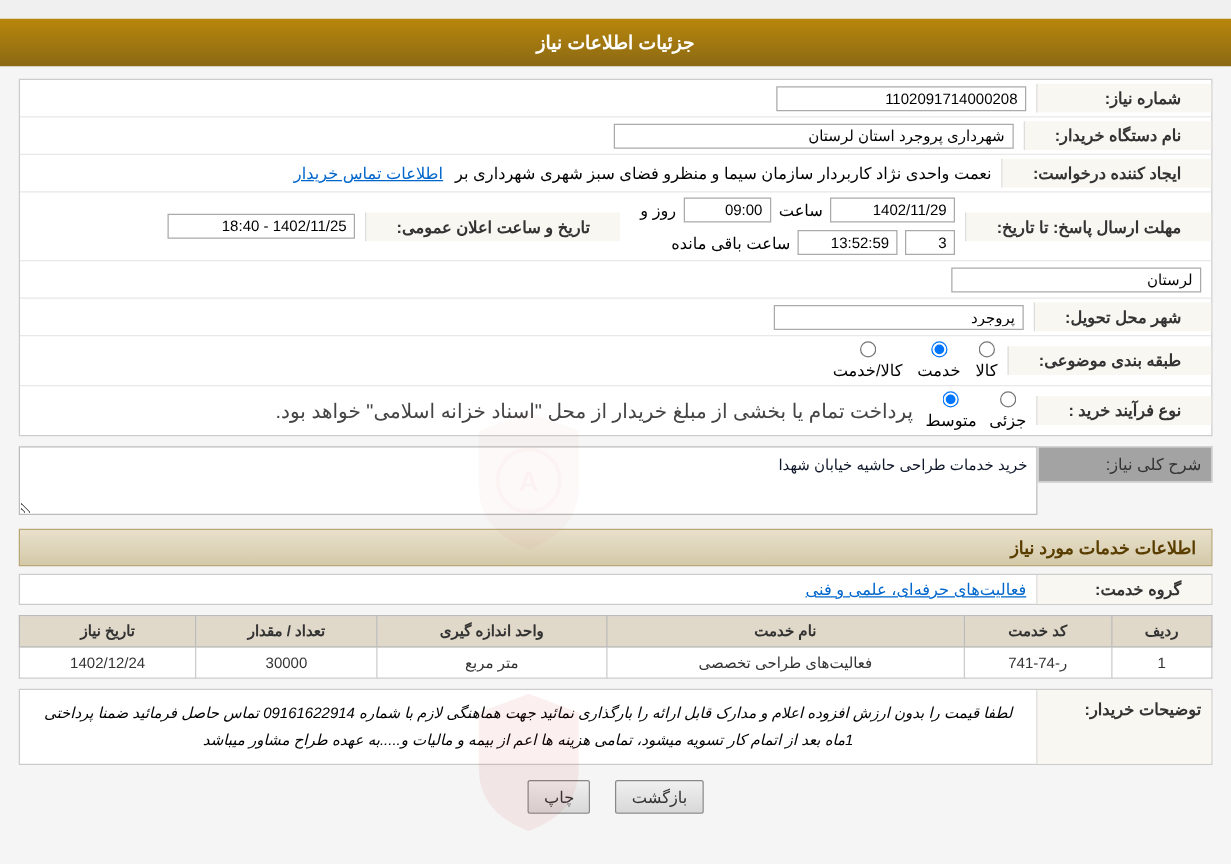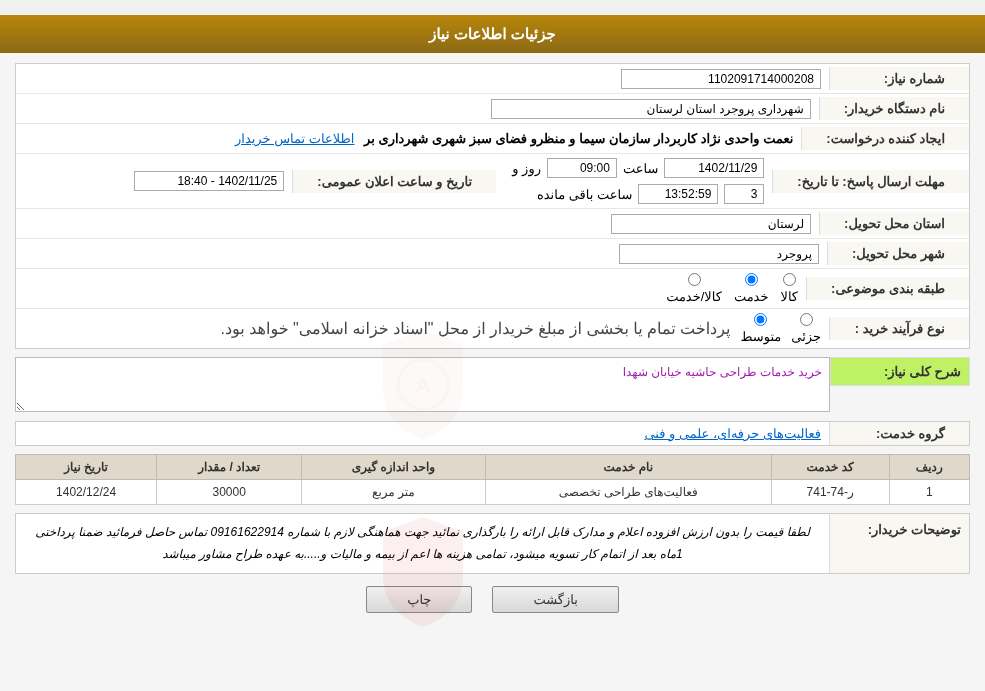--- a/index.html
+++ b/index.html
@@ -181,21 +181,21 @@
       line-height: 1.8;
       font-style: italic;
     }
     .button-row {
       display: flex;
       justify-content: center;
       gap: 20px;
       margin: 12px 0;
     }
     .btn {
-      padding: 5px 40px;
+      padding: 5px 12px;
       border: 1px solid #888;
       cursor: pointer;
       font-family: Tahoma, Arial, sans-serif;
       font-size: 13px;
       border-radius: 2px;
     }
     .btn-print {
       background: linear-gradient(to bottom, #f0f0f0, #d8d8d8);
       color: #333;
     }
@@ -226,21 +226,21 @@
       <div class="info-row">
         <div class="label-cell">نام دستگاه خریدار:</div>
         <div class="value-cell">
           <input class="input-box" type="text" readonly="" style="width: 320px;" value="شهرداری پروجرد استان لرستان">
         </div>
       </div>
 
       <div class="info-row">
         <div class="label-cell">ایجاد کننده درخواست:</div>
         <div class="value-cell">
-          <span style="margin-left:6px;font-weight:bold;">نعمت واحدی نژاد کاربردار سازمان سیما و منظرو فضای سبز شهری شهرداری بر</span>
+          <span style="margin-left:6px;">نعمت واحدی نژاد کاربردار سازمان سیما و منظرو فضای سبز شهری شهرداری بر</span>
           <span class="link-blue">اطلاعات تماس خریدار</span>
         </div>
       </div>
 
       <div class="info-row">
         <div class="label-cell">مهلت ارسال پاسخ: تا تاریخ:</div>
         <div class="value-cell">
           <div class="inline-group">
             <input class="input-box" type="text" readonly="" style="width: 100px;" value="1402/11/29">
             <span>ساعت</span>
@@ -251,21 +251,20 @@
             <span>ساعت باقی مانده</span>
           </div>
         </div>
         <div class="label-cell" style="min-width:180px;">تاریخ و ساعت اعلان عمومی:</div>
         <div class="value-cell" style="min-width:160px;">
           <input class="input-box" type="text" readonly="" style="width: 150px;" value="1402/11/25 - 18:40">
         </div>
       </div>
 
       <div class="info-row">
-        <div class="label-cell">استان محل تحویل:</div>
         <div class="value-cell">
           <input class="input-box" type="text" readonly="" style="width: 200px;" value="لرستان">
         </div>
       </div>
 
       <div class="info-row">
         <div class="label-cell">شهر محل تحویل:</div>
         <div class="value-cell">
           <input class="input-box" type="text" readonly="" style="width: 200px;" value="پروجرد">
         </div>
@@ -304,35 +303,36 @@
               <span>متوسط</span>
             </div>
             <span style="color:#444; font-size:16px;">پرداخت تمام یا بخشی از مبلغ خریدار از محل "اسناد خزانه اسلامی" خواهد بود.</span>
           </div>
         </div>
       </div>
 
     </div>
 
     <div style="display:flex; align-items:flex-start; margin: 6px 0;">
-      <div class="label-cell" style="background:#bef264; min-width:140px; border:1px solid #ddd; padding:6px 8px; font-weight:bold;">شرح کلی نیاز:</div>
+      <div class="label-cell" style="background:#a3a3a3; min-width:140px; border:1px solid #ddd; padding:6px 8px; font-weight:normal;">شرح کلی نیاز:</div>
       <div style="flex:1; position:relative;" class="watermark-wrapper">
         <textarea class="desc-box" readonly="" style="width: 100%; min-height: 55px; border: 1px solid rgb(187, 187, 187);"></textarea>
-        <div style="position:absolute; top:8px; right:8px; font-size:12px; color:#a21caf;">خرید خدمات طراحی حاشیه خیابان شهدا</div>
+        <div style="position:absolute; top:8px; right:8px; font-size:12px; color:#0f172a;">خرید خدمات طراحی حاشیه خیابان شهدا</div>
         
         <div class="watermark">
           <svg width="100" height="120" viewBox="0 0 100 120">
             <path d="M50 5 L90 20 L90 65 Q90 100 50 115 Q10 100 10 65 L10 20 Z" fill="#cc0000" opacity="0.3"></path>
             <circle cx="50" cy="60" r="25" fill="none" stroke="#cc0000" stroke-width="3" opacity="0.4"></circle>
             <text x="50" y="68" text-anchor="middle" font-size="22" fill="#cc0000" opacity="0.5" font-weight="bold">A</text>
           </svg>
         </div>
       </div>
     </div>
 
+    <div class="section-title">اطلاعات خدمات مورد نیاز</div>
 
     <div style="display:flex; align-items:center; margin: 6px 0; background:#fff; border:1px solid #ccc;">
       <div class="label-cell" style="min-width:140px;">گروه خدمت:</div>
       <div class="value-cell">
         <span class="link-blue">فعالیت‌های حرفه‌ای، علمی و فنی</span>
       </div>
     </div>
 
     <div class="table-section">
       <table class="data-table">

